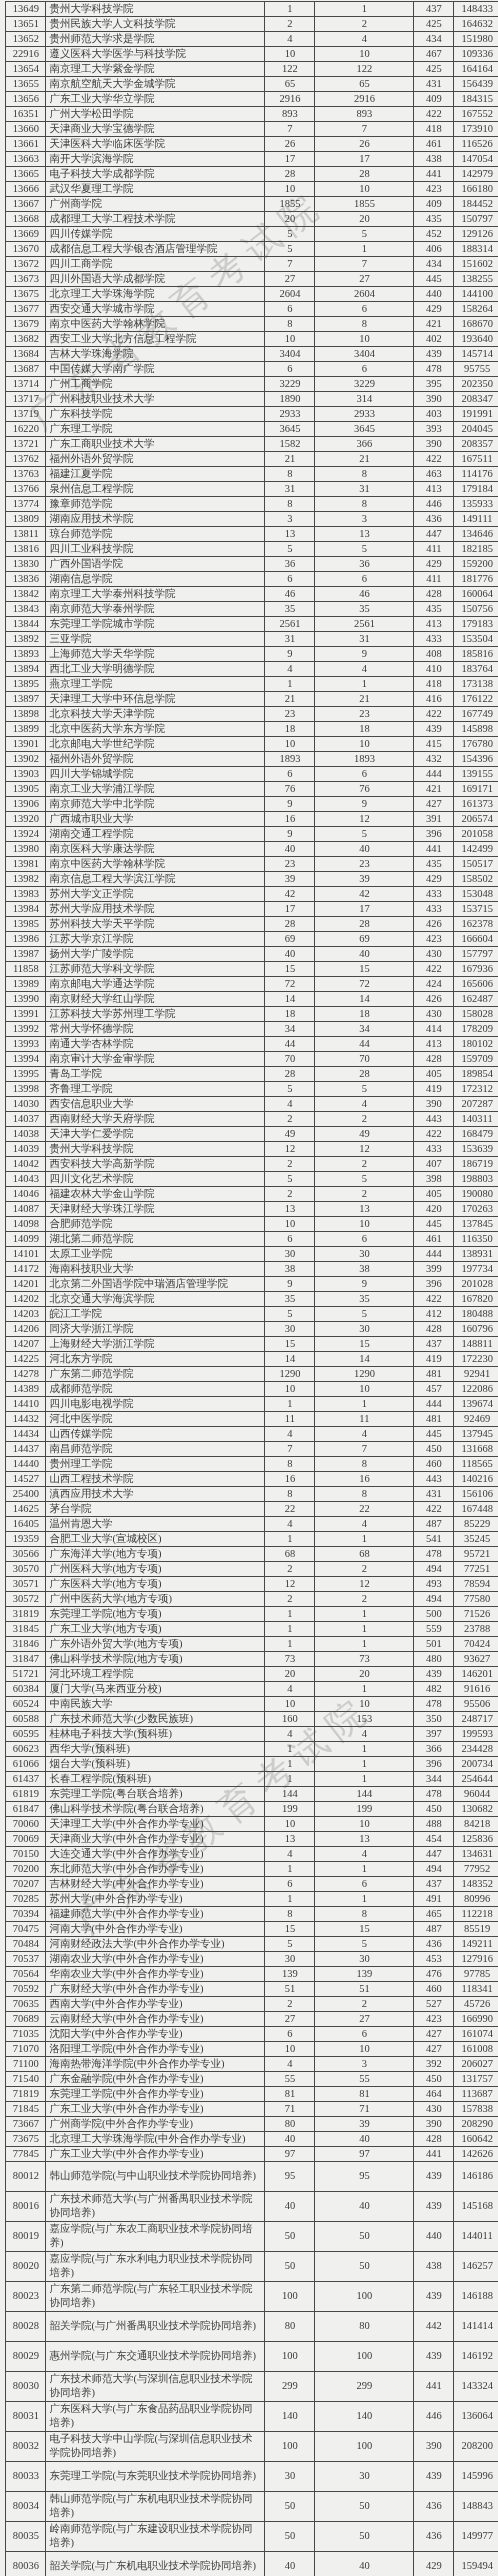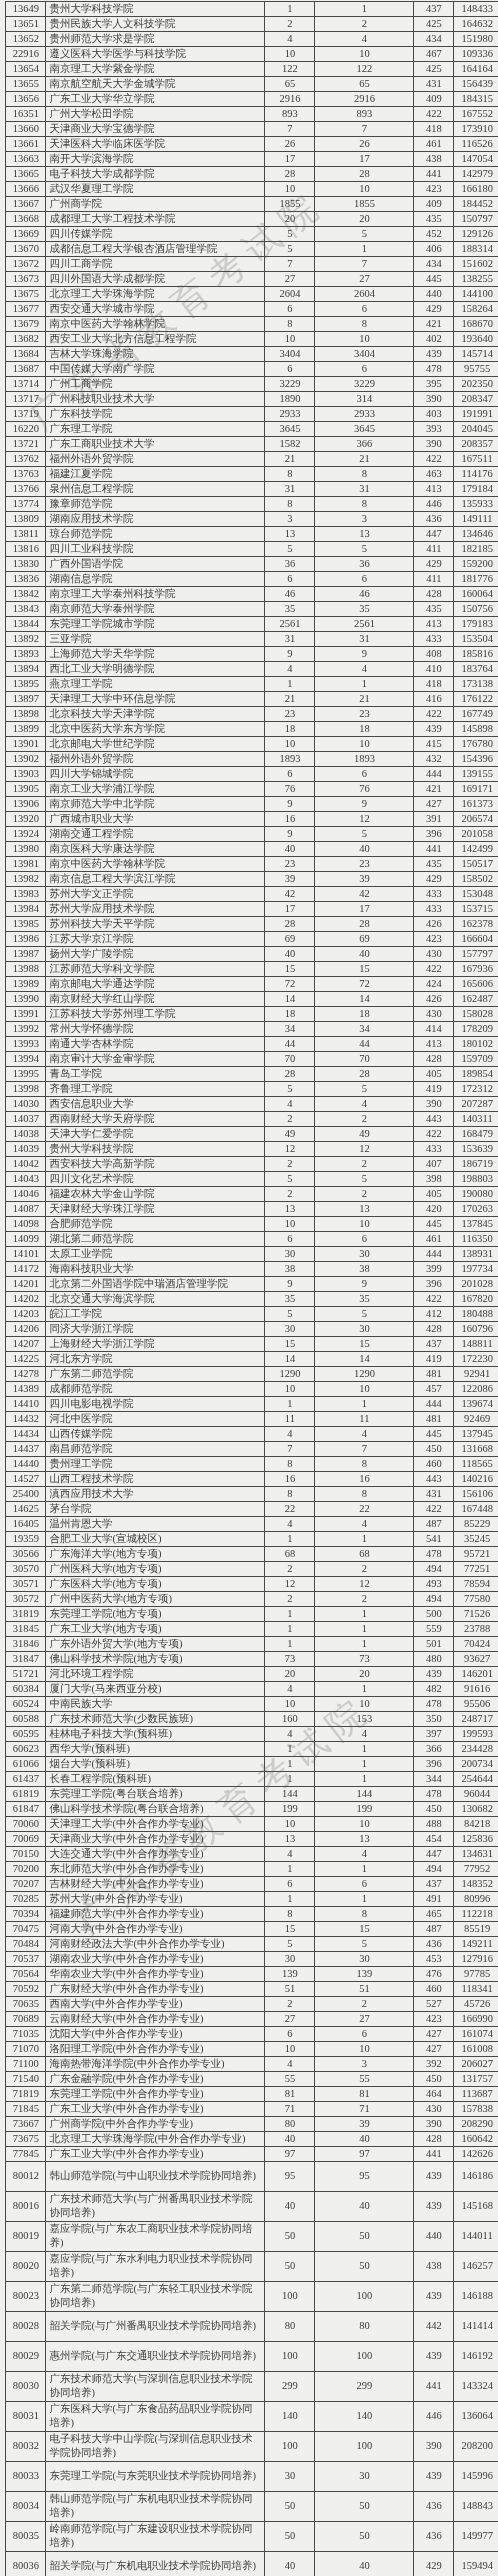--- a/index.html
+++ b/index.html
@@ -579,21 +579,21 @@
         </tr>
         <tr class="single">
           <td>13987</td>
           <td class="name">扬州大学广陵学院</td>
           <td>40</td>
           <td>40</td>
           <td>430</td>
           <td>157797</td>
         </tr>
         <tr class="single">
-          <td>13988</td>
+          <td>11858</td>
           <td class="name">江苏师范大学科文学院</td>
           <td>15</td>
           <td>15</td>
           <td>422</td>
           <td>167936</td>
         </tr>
         <tr class="single">
           <td>13989</td>
           <td class="name">南京邮电大学通达学院</td>
           <td>72</td>

